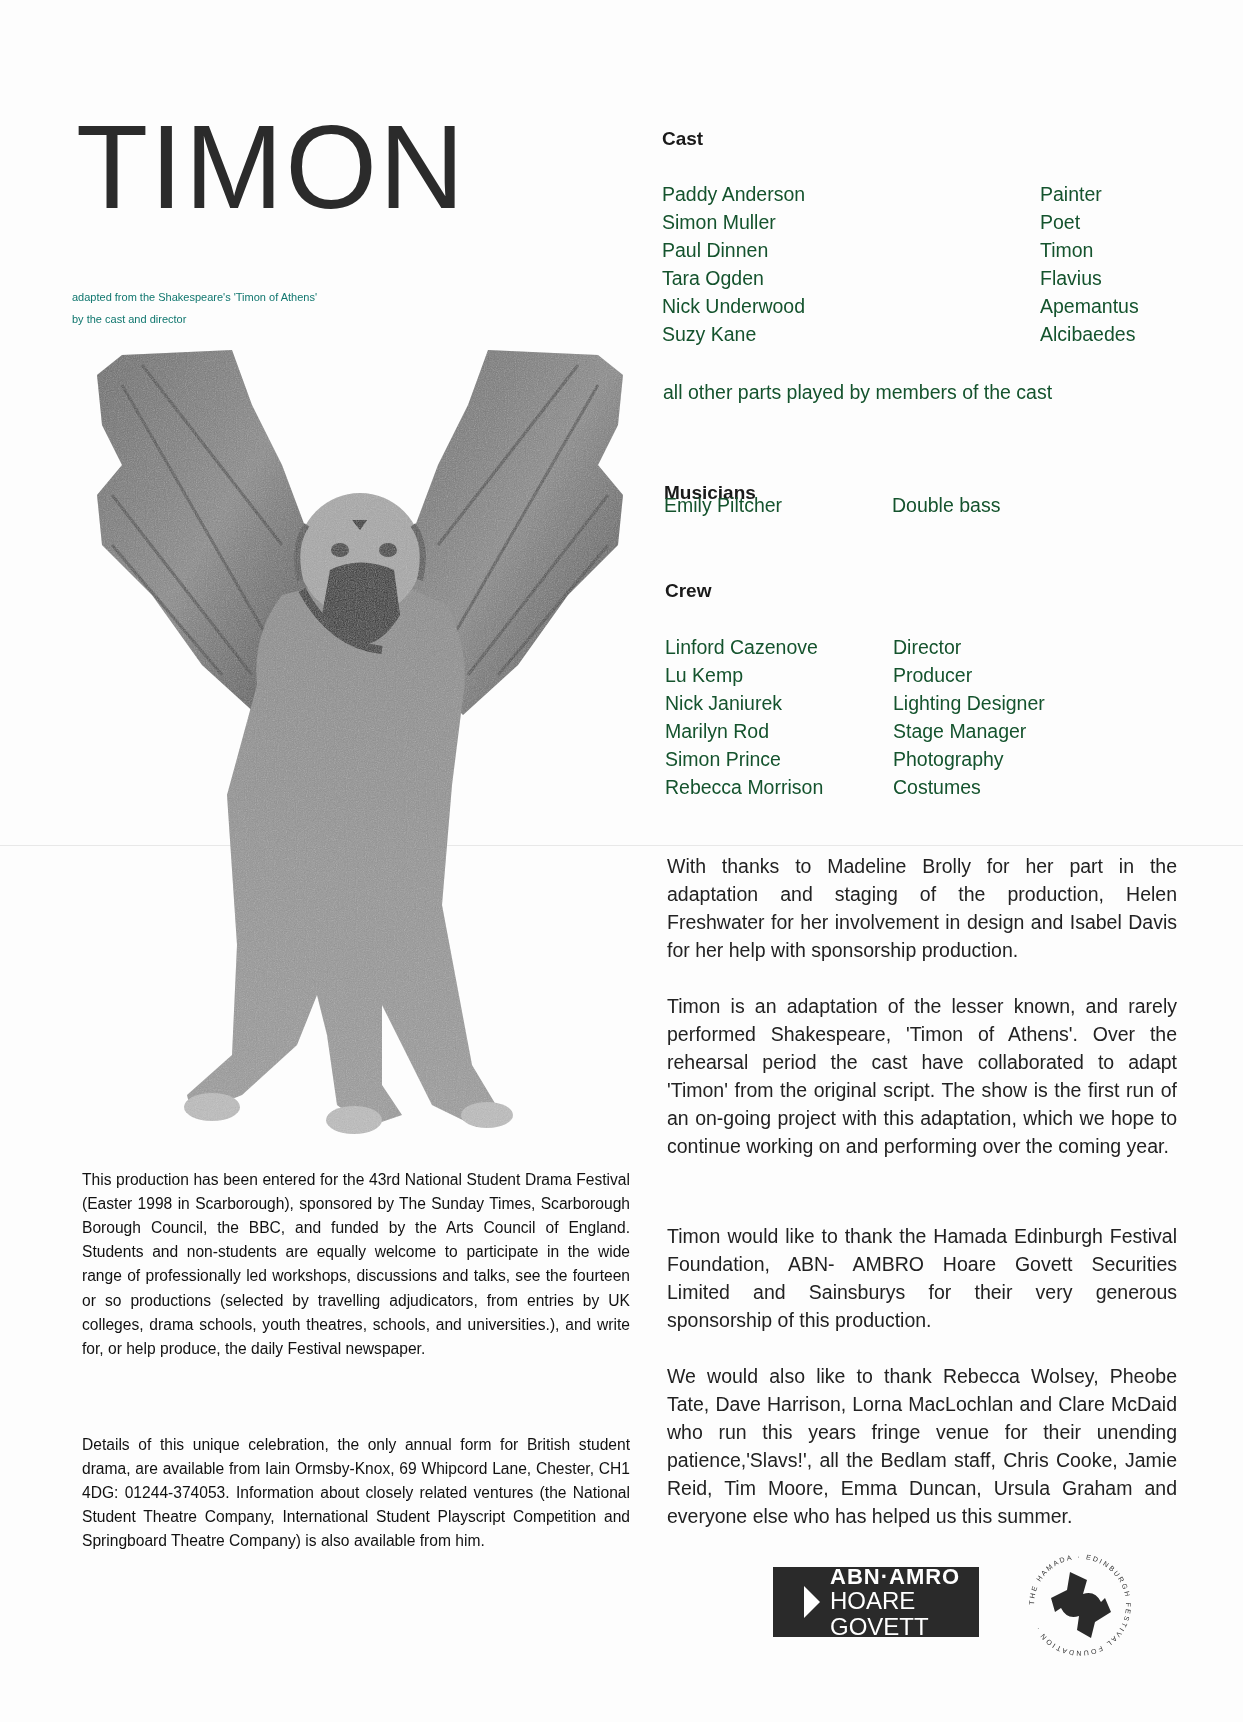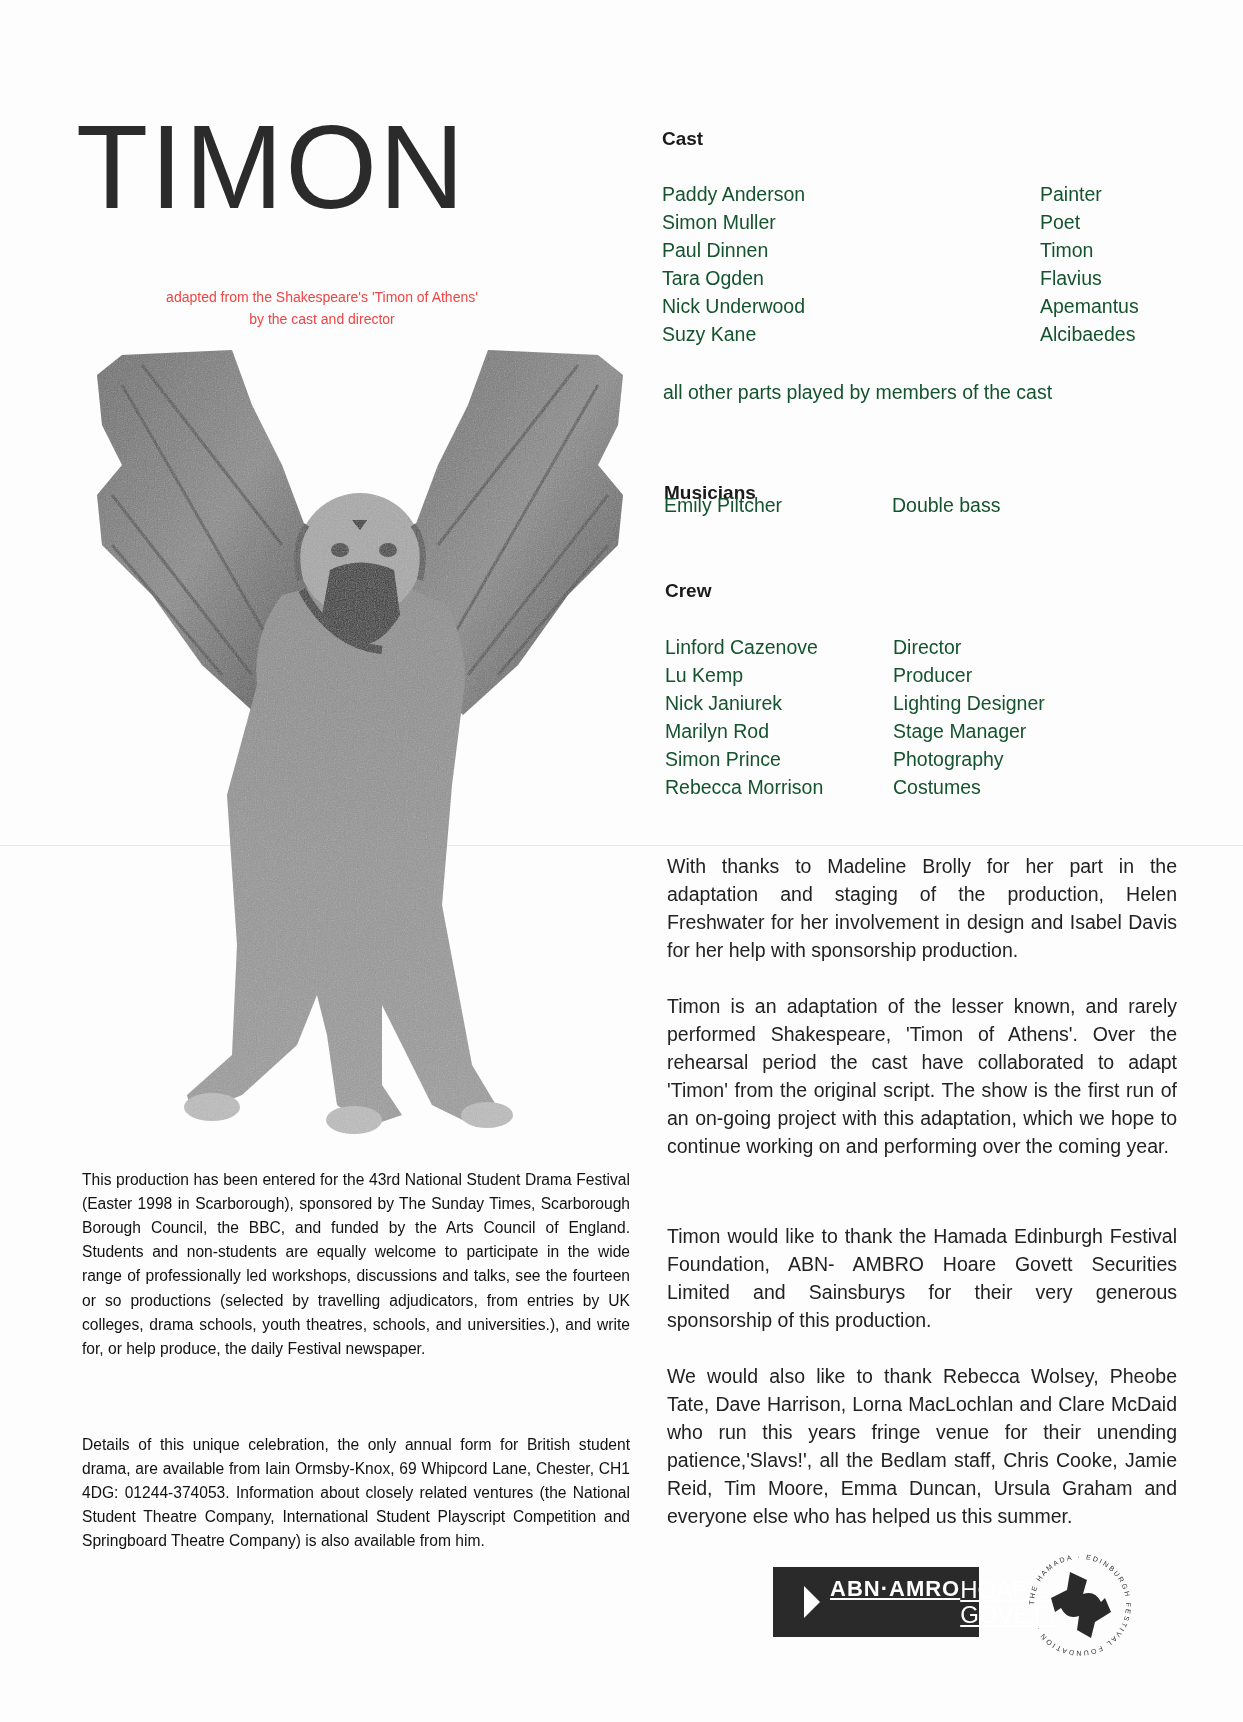--- a/index.html
+++ b/index.html
@@ -1,21 +1,21 @@
 <!DOCTYPE html>
 <html><head>
 <meta charset="utf-8">
 <style>
   html, body { margin: 0; padding: 0; background: #ffffff; }
   body { width: 1243px; height: 1722px; position: relative; overflow: hidden; color: #1a1a1a; font-family: "Liberation Sans", sans-serif; }
   .page { position: absolute; left: 0; top: 0; width: 1243px; height: 1722px; background: #fdfdfd; }
   .fold { position: absolute; left: 0; top: 845px; width: 1243px; height: 1px; background: #e8e8e8; }
 
   .title { position: absolute; left: 76px; top: 108px; font-size: 118px; line-height: 1; letter-spacing: 2px; color: #2b2b2b; font-weight: normal; margin: 0; }
-  .subtitle { position: absolute; left: 72px; top: 286px; width: 500px; text-align: center; font-size: 14px; line-height: 22px; color: #ef4444; }
+  .subtitle { position: absolute; left: 72px; top: 286px; width: 500px; font-size: 11px; line-height: 22px; color: #0f766e; }
 
   .photo { position: absolute; left: 82px; top: 345px; width: 556px; height: 795px; }
 
   .left-para { position: absolute; left: 82px; width: 548px; font-size: 15.6px; line-height: 24.2px; text-align: justify; color: #111; }
   .p1 { top: 1152px; }
   .p2 { top: 1417px; }
 
   .heading { position: absolute; font-size: 19px; font-weight: bold; color: #1a1a1a; }
   .list { position: absolute; font-size: 19.5px; line-height: 28px; color: #14532d; }
   .list .row { display: flex; }
@@ -24,21 +24,21 @@
   .two-col .name { width: 228px; }
 
   .right-para { position: absolute; left: 667px; width: 510px; font-size: 19.5px; line-height: 28px; text-align: justify; color: #222; }
   .r1 { top: 832px; }
   .r2 { top: 972px; }
   .r3 { top: 1202px; }
   .r4 { top: 1342px; }
 
   .abn-logo { position: absolute; left: 773px; top: 1567px; width: 206px; height: 70px; background: #2a2a2a; color: #fff; display: flex; align-items: center; }
   .abn-arrow { width: 0; height: 0; border-top: 16px solid transparent; border-bottom: 16px solid transparent; border-left: 16px solid #fff; margin-left: 31px; margin-right: 10px; }
-  .abn-text { display: flex; font-weight: bold; line-height: 1.05; text-decoration: underline; }
+  .abn-text { display: flex; flex-direction: column; font-weight: bold; line-height: 1.05; }
   .abn-text .l1 { font-size: 22px; letter-spacing: 1px; }
   .abn-text .l2 { font-size: 24px; font-weight: normal; letter-spacing: 0px; }
 
   .hamada-logo { position: absolute; left: 1025px; top: 1550px; width: 110px; height: 110px; }
 </style>
 </head>
 <body>
 
 <div class="page">
   <div class="fold"></div>

